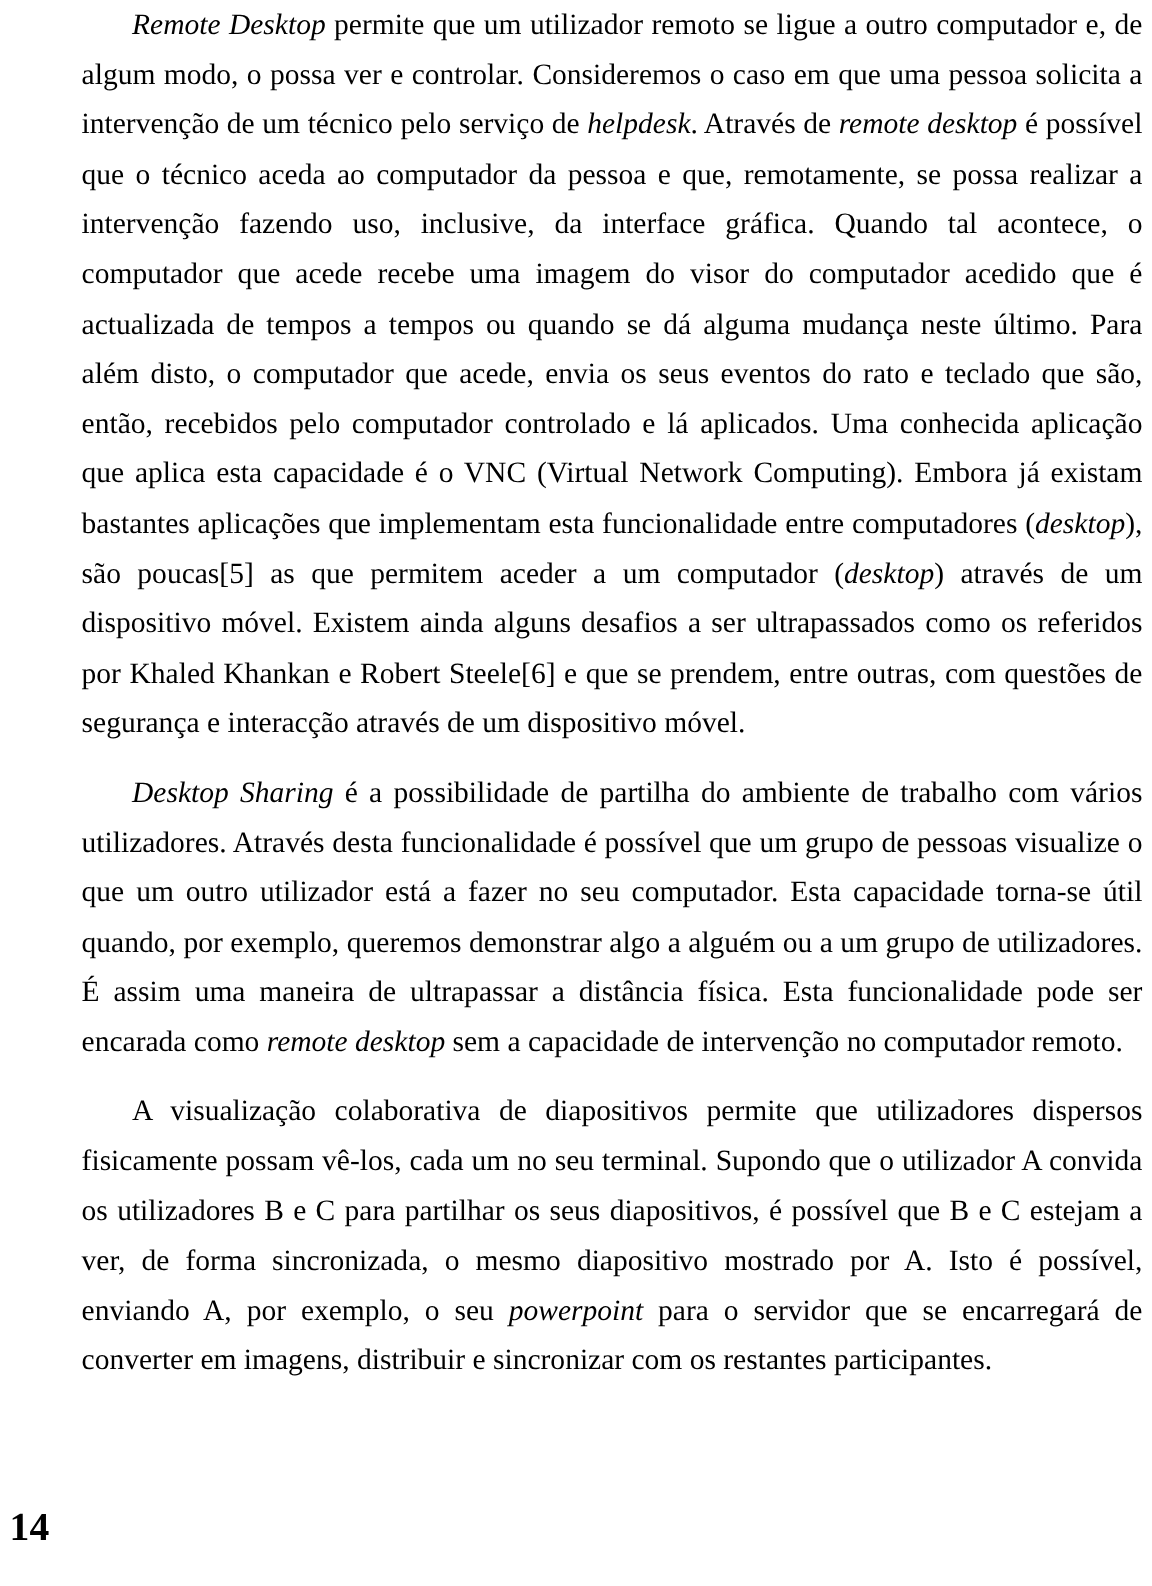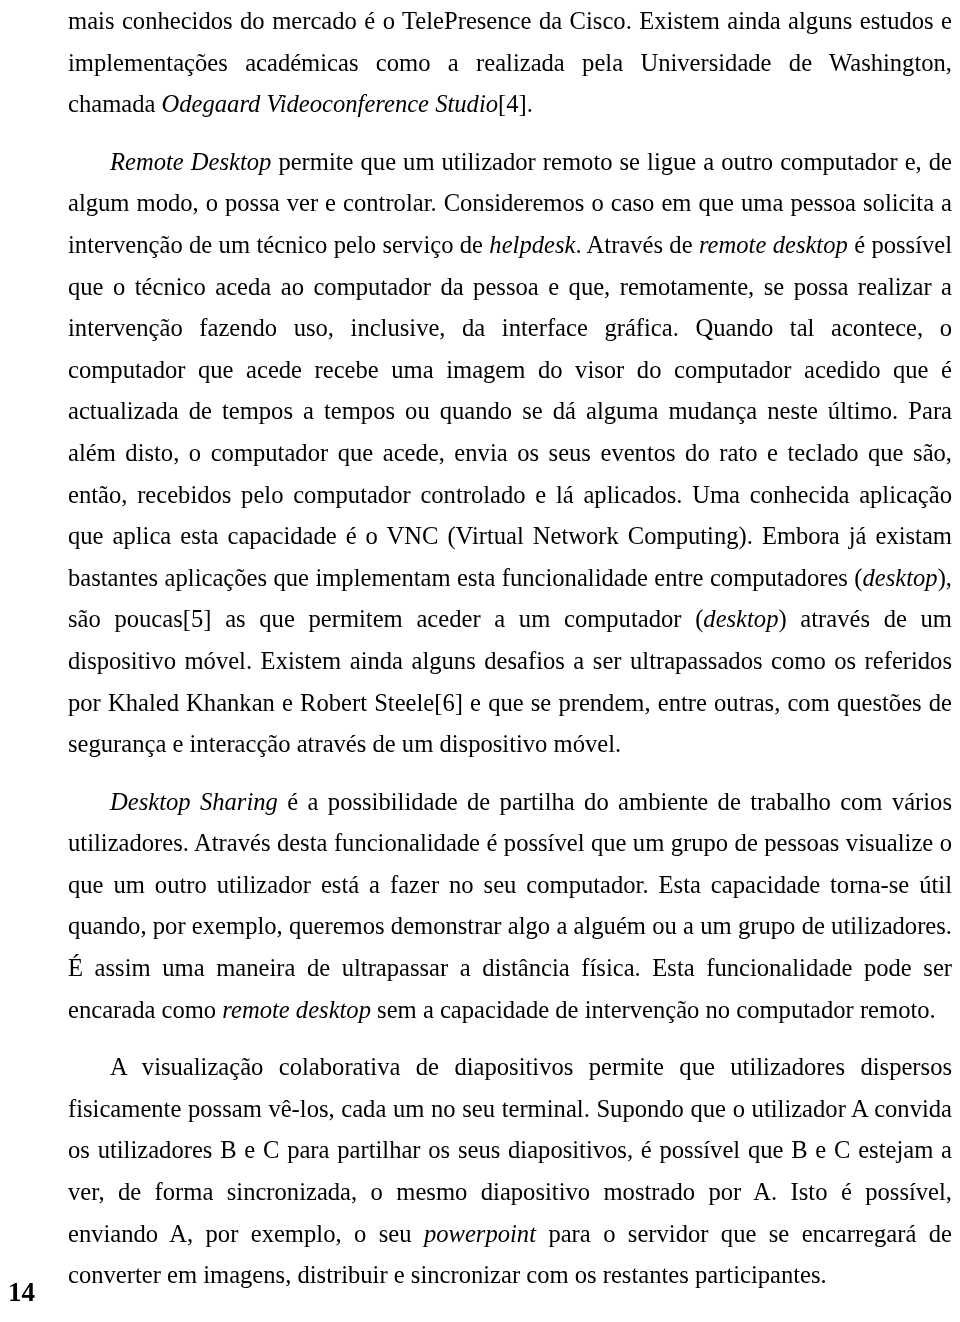--- a/index.html
+++ b/index.html
@@ -40,36 +40,35 @@
   }
   .para + .para {
     margin-top: 16px;
   }
   i, .ital {
     font-style: italic;
   }
   .page-number {
     position: absolute;
     left: 8px;
-    bottom: 16px;
-    font-size: 27px;
+    bottom: 32px;
+    font-size: 33px;
     font-weight: bold;
     font-family: "Liberation Serif", "DejaVu Serif", serif;
     color: #000000;
     line-height: 1;
   }
 </style>
 </head>
 <body>
 
 <div class="page">
 
   <div class="text-column" id="text-column">
 
-  <p class="para cont"><span>mais conhecidos do mercado é o TelePresence da Cisco. Existem ainda alguns estudos e implementações académicas como a realizada pela Universidade de Washington, chamada </span><i>Odegaard Videoconference Studio</i><span>[4].</span></p>
       <p class="para indent"><i>Remote Desktop</i><span> permite que um utilizador remoto se ligue a outro computador e, de algum modo, o possa ver e controlar. Consideremos o caso em que uma pessoa solicita a intervenção de um técnico pelo serviço de </span><i>helpdesk</i><span>. Através de </span><i>remote desktop</i><span> é possível que o técnico aceda ao computador da pessoa e que, remotamente, se possa realizar a intervenção fazendo uso, inclusive, da interface gráfica. Quando tal acontece, o computador que acede recebe uma imagem do visor do computador acedido que é actualizada de tempos a tempos ou quando se dá alguma mudança neste último. Para além disto, o computador que acede, envia os seus eventos do rato e teclado que são, então, recebidos pelo computador controlado e lá aplicados. Uma conhecida aplicação que aplica esta capacidade é o VNC (Virtual Network Computing). Embora já existam bastantes aplicações que implementam esta funcionalidade entre computadores (</span><i>desktop</i><span>), são poucas[5] as que permitem aceder a um computador (</span><i>desktop</i><span>) através de um dispositivo móvel. Existem ainda alguns desafios a ser ultrapassados como os referidos por Khaled Khankan e Robert Steele[6] e que se prendem, entre outras, com questões de segurança e interacção através de um dispositivo móvel.</span></p>
       <p class="para indent"><i>Desktop Sharing</i><span> é a possibilidade de partilha do ambiente de trabalho com vários utilizadores. Através desta funcionalidade é possível que um grupo de pessoas visualize o que um outro utilizador está a fazer no seu computador. Esta capacidade torna-se útil quando, por exemplo, queremos demonstrar algo a alguém ou a um grupo de utilizadores. É assim uma maneira de ultrapassar a distância física. Esta funcionalidade pode ser encarada como </span><i>remote desktop</i><span> sem a capacidade de intervenção no computador remoto.</span></p>
       <p class="para indent"><span>A visualização colaborativa de diapositivos permite que utilizadores dispersos fisicamente possam vê-los, cada um no seu terminal. Supondo que o utilizador A convida os utilizadores B e C para partilhar os seus diapositivos, é possível que B e C estejam a ver, de forma sincronizada, o mesmo diapositivo mostrado por A. Isto é possível, enviando A, por exemplo, o seu </span><i>powerpoint</i><span> para o servidor que se encarregará de converter em imagens, distribuir e sincronizar com os restantes participantes.</span></p>
     </div>
 
   <div class="page-number">14</div>
 
 </div>
 
 </body></html>

